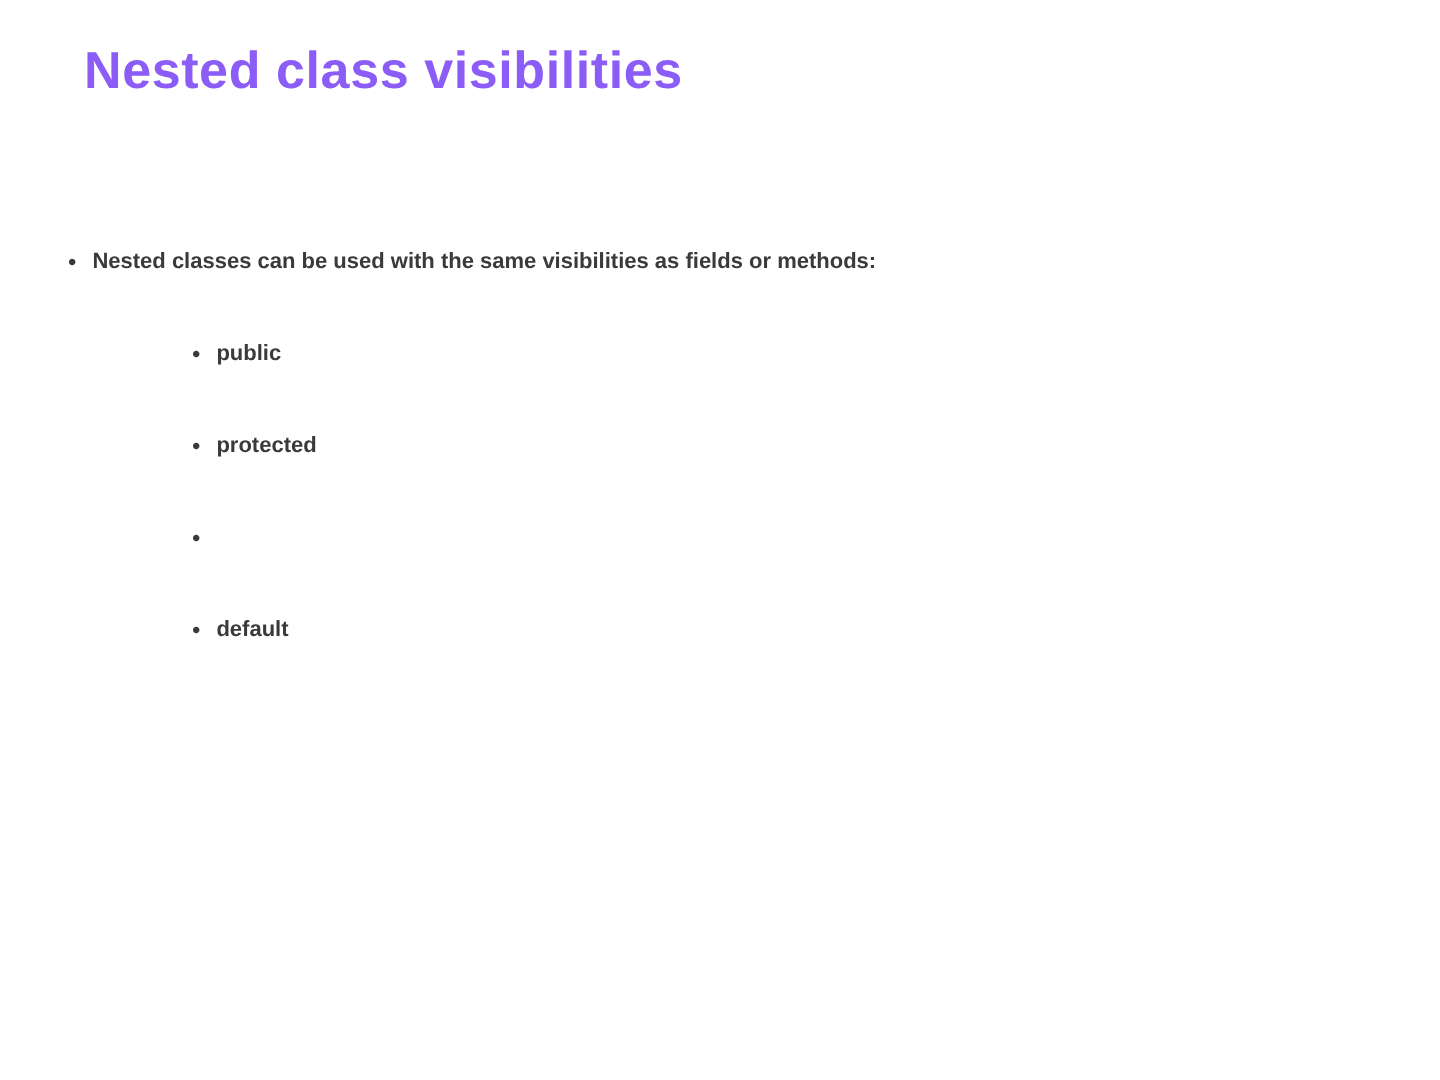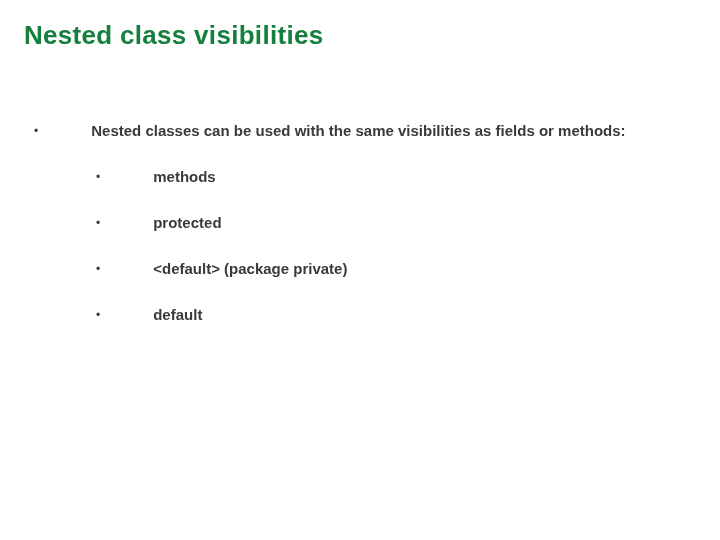--- a/index.html
+++ b/index.html
@@ -12,73 +12,72 @@
       overflow: hidden;
     }
     .slide {
       width: 100%;
       height: 100%;
       padding: 20px 24px;
     }
     .title {
       font-size: 26px;
       font-weight: 700;
-      color: #15803d;
+      color: #8b5cf6;
       margin-bottom: 70px;
       letter-spacing: 0.3px;
+      margin-left: 18px;
     }
     .bullet-l1 {
       display: flex;
       align-items: flex-start;
       margin-bottom: 26px;
       padding-left: 10px;
     }
     .bullet-l2 {
       display: flex;
       align-items: flex-start;
       margin-bottom: 26px;
       padding-left: 72px;
     }
     .dot {
       font-size: 12px;
       line-height: 20px;
       margin-right: 8px;
       color: #3a3a3a;
     }
     .bullet-text {
-      font-size: 15px;
+      font-size: 11px;
       line-height: 20px;
       color: #3a3a3a;
       font-weight: 600;
-      margin-left: 45px;
     }
   </style>
 </head>
 <body>
 
 <div class="slide">
   <h1 class="title">Nested class visibilities</h1>
 
   <div class="bullet-l1">
     <span class="dot">•</span>
     <span class="bullet-text">Nested classes can be used with the same visibilities as fields or methods:</span>
   </div>
 
   <div class="bullet-l2">
     <span class="dot">•</span>
-    <span class="bullet-text">methods</span>
+    <span class="bullet-text">public</span>
   </div>
 
   <div class="bullet-l2">
     <span class="dot">•</span>
     <span class="bullet-text">protected</span>
   </div>
 
   <div class="bullet-l2">
     <span class="dot">•</span>
-    <span class="bullet-text">&lt;default&gt; (package private)</span>
   </div>
 
   <div class="bullet-l2">
     <span class="dot">•</span>
     <span class="bullet-text">default</span>
   </div>
 </div>
 
 </body></html>

